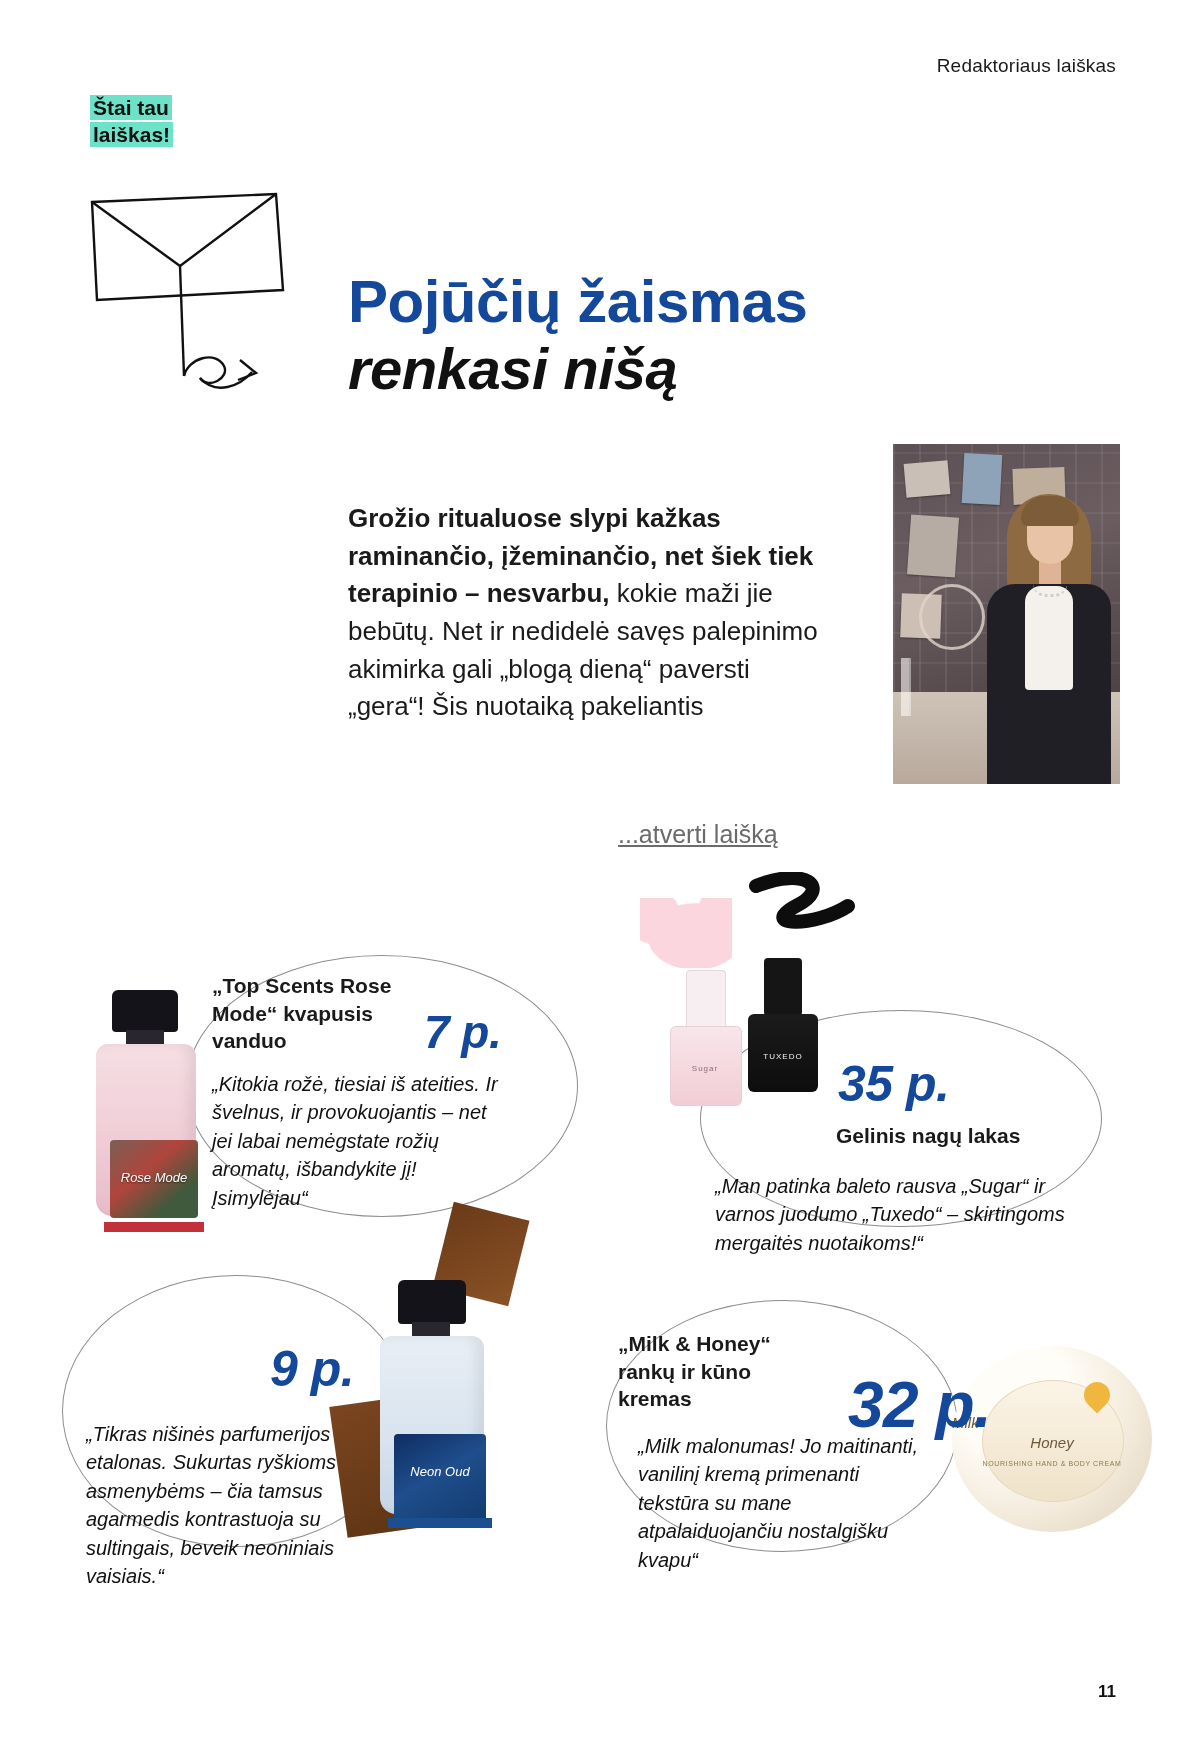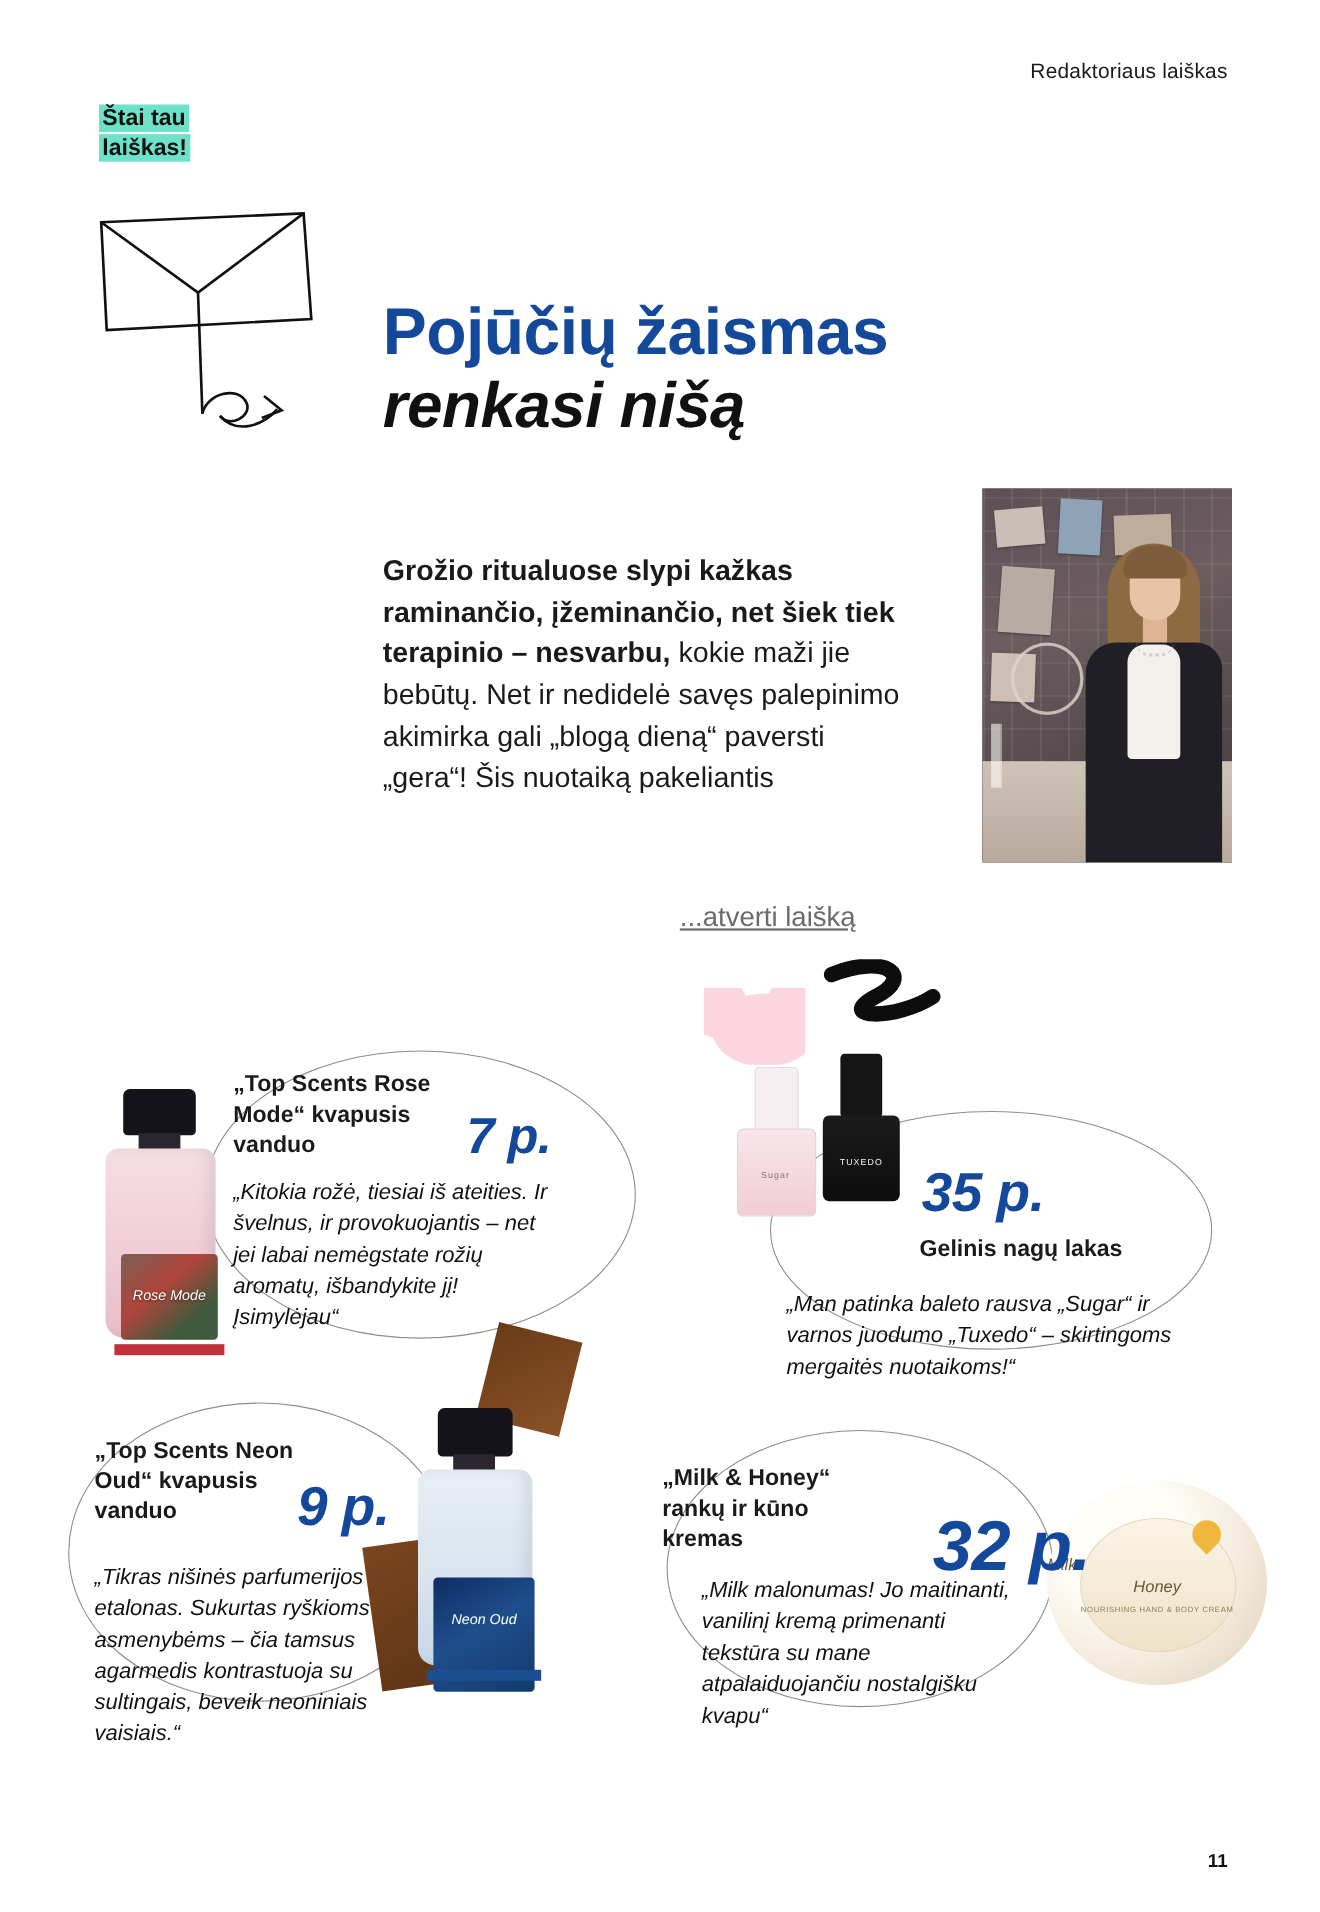--- a/index.html
+++ b/index.html
@@ -330,21 +330,21 @@
   .bottle-neon .neck {
     position: absolute; left: 40px; top: 42px; width: 38px; height: 16px; background: #2a2630;
   }
   .bottle-neon .glass {
     position: absolute; left: 8px; top: 56px; width: 104px; height: 178px;
     background: linear-gradient(180deg,#e8eef5 0%, #d7e3ee 60%, #c6d6e6 100%);
     border-radius: 12px 12px 16px 16px;
     box-shadow: inset -8px 0 12px rgba(0,0,0,0.07);
   }
   .bottle-neon .label {
-    position: absolute; left: 14px; top: 98px; width: 92px; height: 104px;
+    position: absolute; left: 14px; top: 98px; width: 92px; height: 92px;
     background: linear-gradient(150deg,#0f2d63,#1f4e8c 45%,#123a6d);
     border-radius: 4px;
   }
   .bottle-neon .label .lbl-text {
     position: absolute; left: 0; right: 0; top: 30px;
     text-align: center; font-size: 13px; font-style: italic; color: #fff;
   }
   .bottle-neon .stripe {
     position: absolute; left: 8px; top: 182px; width: 104px; height: 10px;
     background: #1b4f8f;
@@ -500,33 +500,32 @@
     <div class="cap"></div>
     <div class="neck"></div>
     <div class="glass">
       <div class="label">
         <div class="lbl-text">Neon Oud</div>
       </div>
       <div class="stripe"></div>
     </div>
   </div>
 
-  <div class="prod-title" style="left:86px; top:1305px; width:200px;">„Top Scents Neon Oud“ kvapusis vanduo</div>
   <div class="prod-price" style="left:270px; top:1340px; font-size:50px;">9 p.</div>
   <div class="prod-quote" style="left:86px; top:1420px; width:268px;">„Tikras nišinės parfumerijos etalonas. Sukurtas ryškioms asmenybėms – čia tamsus agarmedis kontrastuoja su sultingais, beveik neoniniais vaisiais.“</div>
 
   <div class="bubble" style="left:606px; top:1300px; width:350px; height:250px;"></div>
 
   <div class="jar">
     <div class="lid"></div>
     <div class="band"></div>
     <div class="jlab1">Milk</div>
     <div class="jlab2">Honey</div>
     <div class="jlab3">NOURISHING HAND &amp; BODY CREAM</div>
     <div class="drop"></div>
   </div>
 
-  <div class="prod-title" style="left:602px; top:1330px; width:180px;">„Milk &amp; Honey“ rankų ir kūno kremas</div>
+  <div class="prod-title" style="left:618px; top:1330px; width:180px;">„Milk &amp; Honey“ rankų ir kūno kremas</div>
   <div class="prod-price" style="left:848px; top:1368px; font-size:64px;">32 p.</div>
   <div class="prod-quote" style="left:638px; top:1432px; width:290px;">„Milk malonumas! Jo maitinanti, vanilinį kremą primenanti tekstūra su mane atpalaiduojančiu nostalgišku kvapu“</div>
 
   <div class="page-number">11</div>
 </div>
 
 </body></html>

